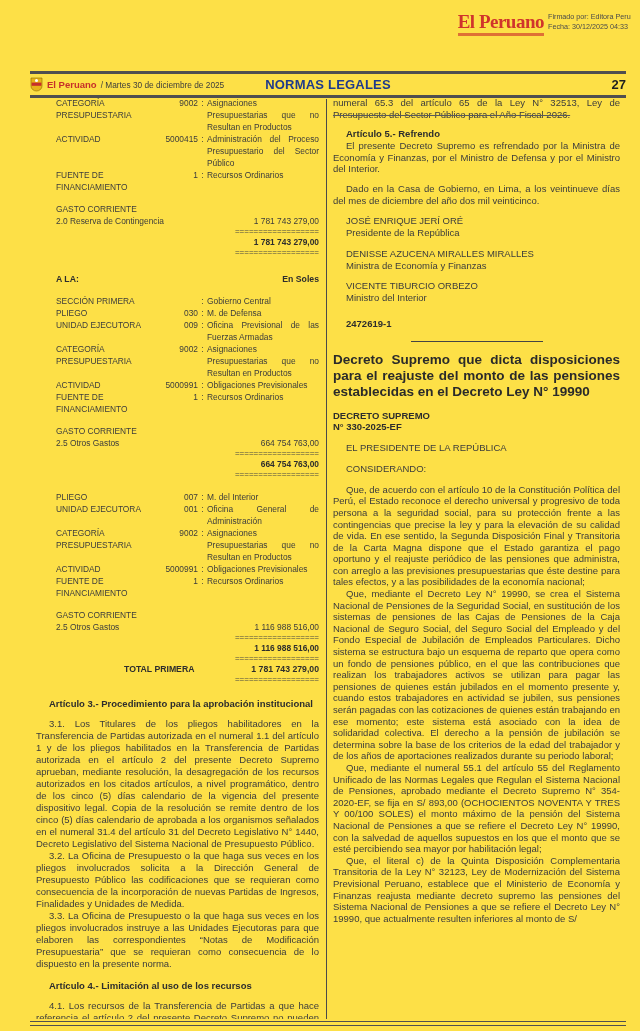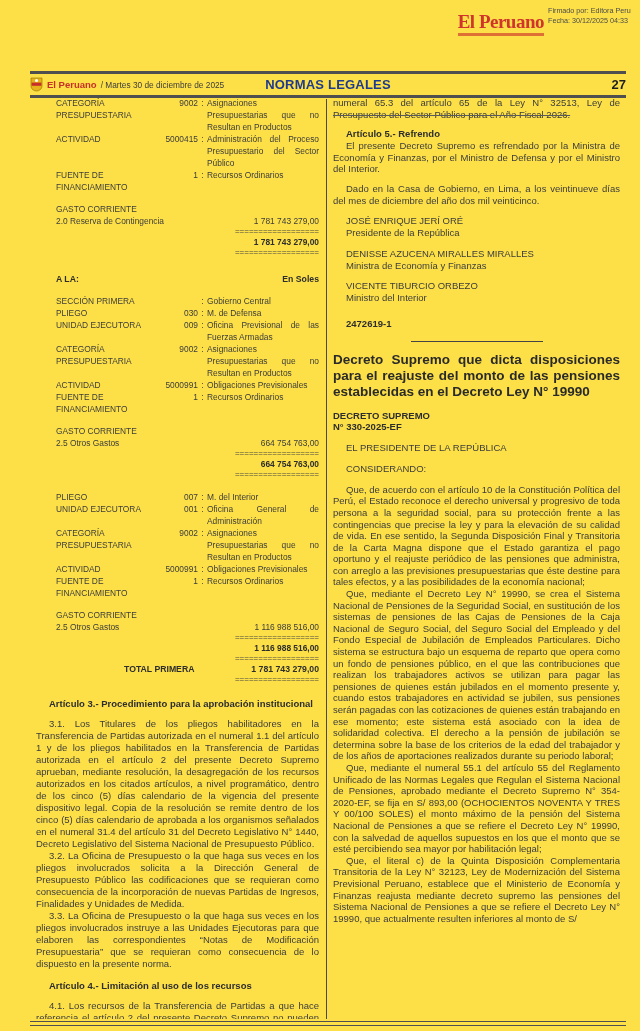--- a/index.html
+++ b/index.html
@@ -4,21 +4,21 @@
 <style>
   html,body{margin:0;padding:0;background:#fff;}
   .page{position:relative;width:640px;height:1031px;background:#fde047;overflow:hidden;
         font-family:"Liberation Sans",sans-serif;color:#3c3c3c;}
 
   
   .masthead{position:absolute;top:12px;right:96px;text-align:right;}
   .logo{font-family:"Liberation Serif",serif;font-weight:bold;color:#d0342c;
         font-size:19px;line-height:19px;letter-spacing:-0.5px;}
   .logo-strip{height:3px;background:#d0342c;opacity:.65;margin-top:2px;}
-  .sign-block{position:absolute;top:6px;right:6px;width:86px;text-align:left;
+  .sign-block{position:absolute;top:12px;right:6px;width:86px;text-align:left;
         font-size:7.2px;line-height:10px;color:#4a4a4a;}
 
   
   .header-bar{position:absolute;top:71px;left:30px;right:14px;height:21px;
         border-top:3px solid #4f4f4f;border-bottom:3px solid #4f4f4f;
         display:flex;align-items:center;}
   .hb-left{display:flex;align-items:center;gap:4px;z-index:2;}
   .coat{width:13px;height:15px;display:inline-block;}
   .hb-paper{color:#c62f2a;font-weight:bold;font-size:9.5px;}
   .hb-date{color:#3c3c3c;font-size:8.3px;text-align:right;}

